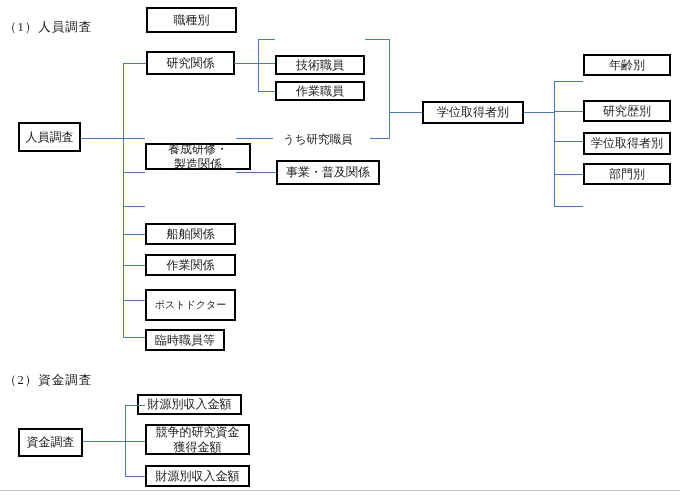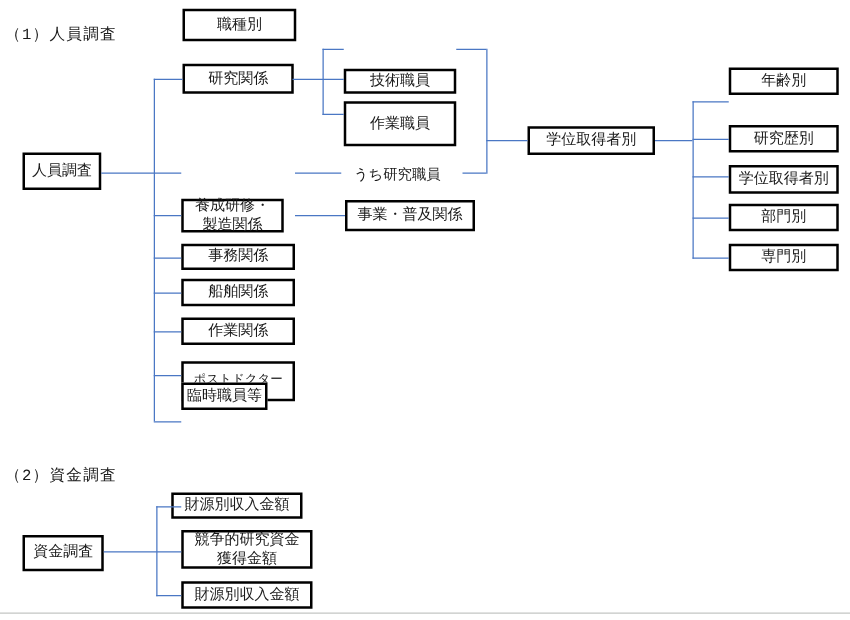--- a/index.html
+++ b/index.html
@@ -1,20 +1,20 @@
 <!DOCTYPE html>
 <html><head>
 <meta charset="utf-8">
 <style>
   html,body{margin:0;padding:0;background:#fff;}
   #stage{
     position:relative;
     width:680px;height:496px;
     background:var(--bg,#ffffff);
-    font-family:Liberation Mono, monospace;
+    font-family:Liberation Serif, serif;
     color:#1a1a1a;
     overflow:hidden;
   }
   .heading{
     position:absolute;
     font-size:12.5px;
     letter-spacing:1px;
     white-space:nowrap;
   }
   .box{
@@ -51,44 +51,41 @@
   <div class="box" style="left:18px;top:122px;width:63px;height:30px">
       <span>人員調査</span>
     </div>
 
   <div class="box" style="left:146px;top:7px;width:91px;height:26px">
       <span>職種別</span>
     </div>
   <div class="box" style="left:146px;top:51px;width:89px;height:24px">
       <span>研究関係</span>
     </div>
-  <div class="box" style="left:145px;top:159px;width:82px;height:27px">
+  <div class="box" style="left:145px;top:143px;width:106px;height:27px">
     <span>養成研修・</span>
     <span>製造関係</span>
   </div>
-  <div class="box" style="left:145px;top:195px;width:91px;height:21px">
-      <span>事務関係</span>
-    </div>
   <div class="box" style="left:145px;top:223px;width:91px;height:22px">
       <span>船舶関係</span>
     </div>
   <div class="box" style="left:145px;top:254px;width:91px;height:22px">
       <span>作業関係</span>
     </div>
   <div class="box" style="left:145px;top:289px;width:91px;height:32px;font-size:10px">
       <span>ポストドクター</span>
     </div>
-  <div class="box" style="left:145px;top:306px;width:69px;height:22px">
+  <div class="box" style="left:145px;top:329px;width:80px;height:22px">
       <span>臨時職員等</span>
     </div>
 
   <div class="box" style="left:275px;top:55px;width:90px;height:20px">
       <span>技術職員</span>
     </div>
-  <div class="box" style="left:275px;top:81px;width:90px;height:36px">
+  <div class="box" style="left:275px;top:81px;width:90px;height:20px">
       <span>作業職員</span>
     </div>
 
   <div class="freetext" style="left:283px;top:132px">うち研究職員</div>
 
   <div class="box" style="left:276px;top:160px;width:104px;height:25px">
       <span>事業・普及関係</span>
     </div>
 
   <div class="box" style="left:422px;top:101px;width:102px;height:23px">
@@ -99,23 +96,20 @@
       <span>年齢別</span>
     </div>
   <div class="box" style="left:583px;top:100px;width:88px;height:22px">
       <span>研究歴別</span>
     </div>
   <div class="box" style="left:583px;top:132px;width:88px;height:23px">
       <span>学位取得者別</span>
     </div>
   <div class="box" style="left:583px;top:163px;width:88px;height:22px">
       <span>部門別</span>
-    </div>
-  <div class="box" style="left:583px;top:195px;width:88px;height:22px">
-      <span>専門別</span>
     </div>
 
   <div class="box" style="left:18px;top:428px;width:65px;height:29px">
       <span>資金調査</span>
     </div>
   <div class="box" style="left:137px;top:394px;width:105px;height:21px">
       <span>財源別収入金額</span>
     </div>
   <div class="box" style="left:145px;top:424px;width:105px;height:31px">
     <span>競争的研究資金</span>

